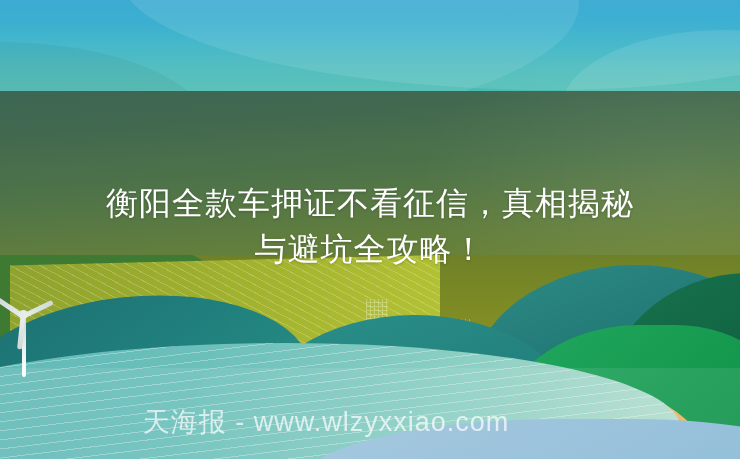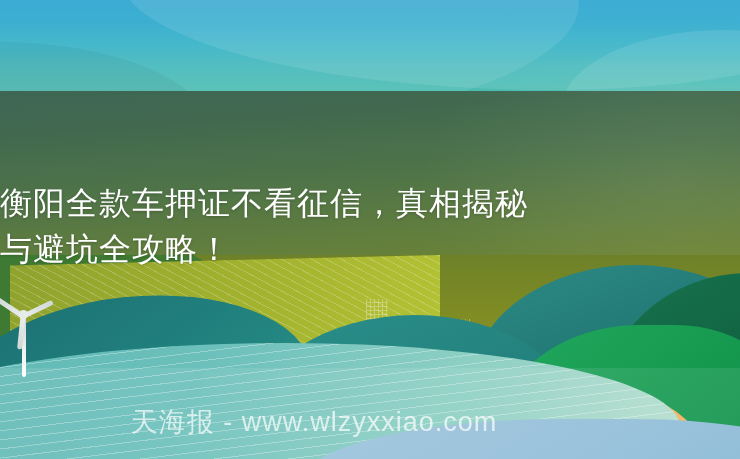--- a/index.html
+++ b/index.html
@@ -164,30 +164,30 @@
   
   #lighten{
     position:absolute;left:0;top:368px;width:740px;height:91px;
     background:rgba(255,255,255,0.085);
     pointer-events:none;
   }
 
   
   #title{
     position:absolute;left:0;top:180px;width:740px;
-    color:#ffffff;
+    text-align:center;color:#ffffff;
     font-size:32px;line-height:46px;letter-spacing:1px;
     font-weight:400;
     text-shadow:0 1px 3px rgba(0,0,0,0.22);
     white-space:pre-line;
   }
 
   
   #watermark{
-    position:absolute;left:0;top:405px;width:628px;
+    position:absolute;left:12px;top:405px;width:628px;
     text-align:center;
     font-size:27px;line-height:34px;letter-spacing:1px;
     color:rgba(255,255,255,0.70);
     font-weight:400;
     pointer-events:none;
   }
 </style>
 </head>
 <body>
 

